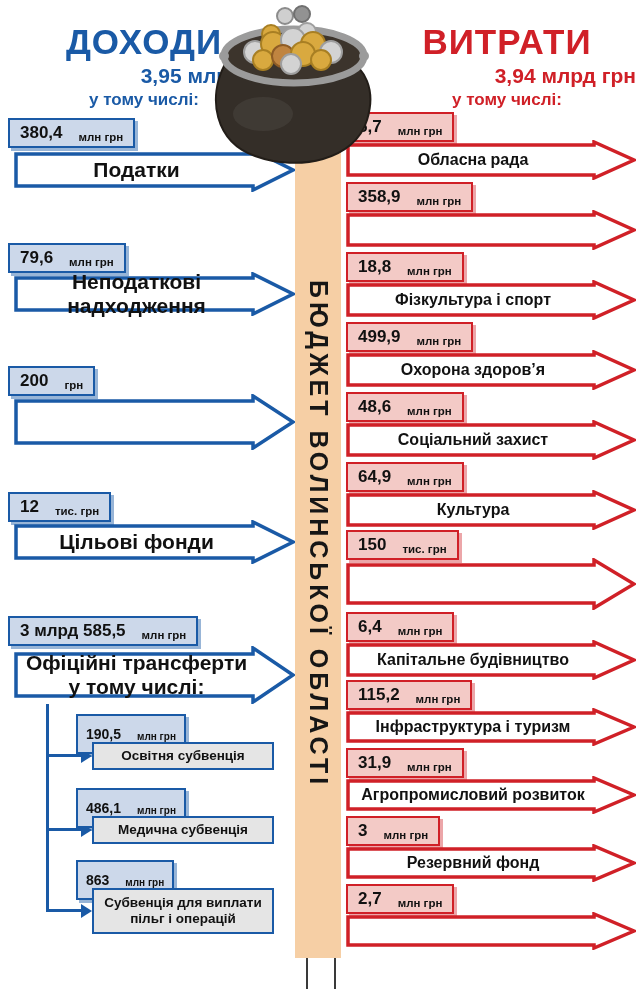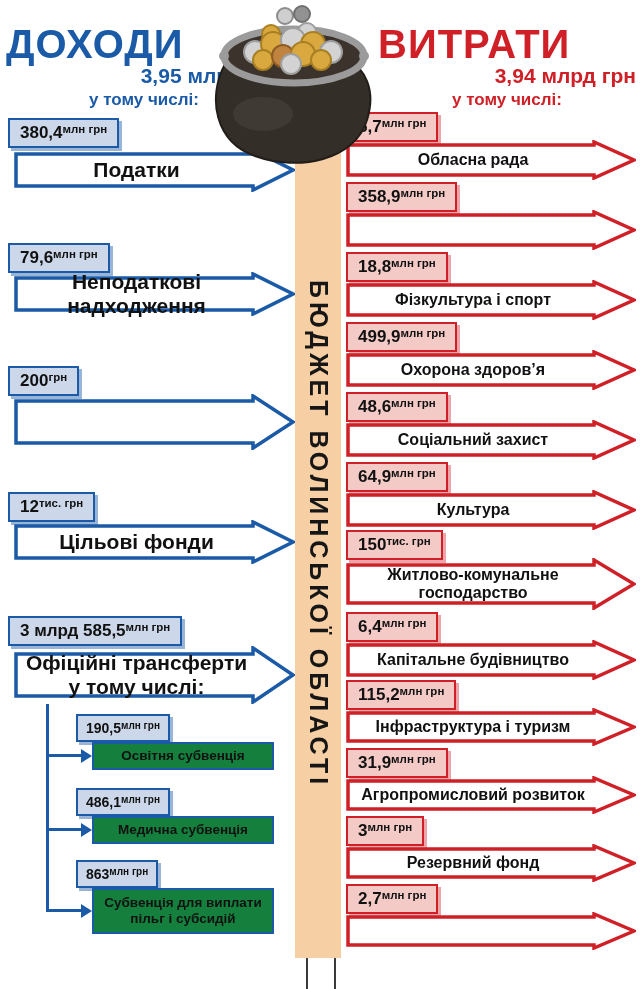--- a/index.html
+++ b/index.html
@@ -7,39 +7,39 @@
   #canvas{position:relative;width:640px;height:989px;background:#fff;overflow:hidden}
 
   
   .band{position:absolute;left:295px;top:110px;width:46px;height:848px;
         background:var(--band,#f6cfa5);z-index:1;display:flex;align-items:center;justify-content:center}
   .band-text{writing-mode:vertical-rl;font-size:25px;letter-spacing:4px;color:#161616;white-space:nowrap}
   .legs{position:absolute;left:306px;top:958px;width:26px;height:31px;background:#fff;
         border-left:2px solid #3a3a3a;border-right:2px solid #3a3a3a;z-index:0}
 
   
-  .head{position:absolute;text-align:left;font-size:40px;letter-spacing:1px;z-index:2}
+  .head{position:absolute;text-align:center;font-size:35px;letter-spacing:1px;z-index:2}
   .total{position:absolute;text-align:right;font-size:21px;z-index:2}
   .subh{position:absolute;text-align:center;font-size:17px;z-index:2}
   .c-blue{color:var(--blue,#1a5aa6)} .c-red{color:var(--red,#d02027)}
   .p-ih{left:6px;top:22px;width:276px}
   .p-it{left:6px;top:64px;width:276px}
   .p-is{left:6px;top:90px;width:276px}
   .p-eh{left:378px;top:22px;width:258px}
   .p-et{left:378px;top:64px;width:258px}
   .p-es{left:378px;top:90px;width:258px}
 
   
-  .vbox{position:absolute;display:inline-flex;align-items:flex-start;gap:0;
+  .vbox{position:absolute;display:inline-flex;align-items:flex-end;gap:16px;
         padding:3px 10px;border:2px solid var(--blue,#1a5aa6);background:#ccd8ea;
         box-shadow:3px 3px 0 rgba(26,90,166,.45);white-space:nowrap;z-index:2}
   .vbox.red{border-color:var(--red,#d02027);background:#f3cac6;box-shadow:3px 3px 0 rgba(208,32,39,.4)}
   .v-num{font-size:17px}
   .v-unit{font-size:11.5px}
-  .vbox.sub{padding:4px 8px}
+  .vbox.sub{padding:10px 8px}
   .vbox.sub .v-num{font-size:14px}
   .vbox.sub .v-unit{font-size:10px}
 
   
   .barrow{position:absolute;z-index:2}
   .arrow-bg{position:absolute;left:0;top:0}
   .alabel{position:absolute;left:8px;right:44px;top:0;bottom:0;display:flex;flex-direction:column;
           align-items:center;justify-content:center;text-align:center;font-size:21px;line-height:1.12}
   .alabel span{display:block}
 
@@ -53,21 +53,21 @@
   .la5{left:14px;top:646px;width:281px;height:58px}
 
   
   .vline{position:absolute;left:46px;top:704px;width:3px;height:207px;background:var(--blue,#1a5aa6);z-index:2}
   .hline{position:absolute;height:3px;background:var(--blue,#1a5aa6);z-index:2}
   .h1{left:46px;top:754px;width:36px}.h2{left:46px;top:828px;width:36px}.h3{left:46px;top:909px;width:36px}
   .tri{position:absolute;width:0;height:0;border-top:7px solid transparent;border-bottom:7px solid transparent;
        border-left:11px solid var(--blue,#1a5aa6);z-index:2}
   .t1{left:81px;top:749px}.t2{left:81px;top:823px}.t3{left:81px;top:904px}
   .tv1{left:76px;top:714px}.tv2{left:76px;top:788px}.tv3{left:76px;top:860px}
-  .sub-label{position:absolute;border:2px solid var(--blue,#1a5aa6);background:#15803d;display:flex;
+  .sub-label{position:absolute;border:2px solid var(--blue,#1a5aa6);background:#e5e5e5;display:flex;
              flex-direction:column;align-items:center;justify-content:center;text-align:center;
              font-size:13.5px;line-height:1.15;padding:2px 6px;box-sizing:border-box;z-index:2}
   .tl1{left:92px;top:742px;width:182px;height:28px}
   .tl2{left:92px;top:816px;width:182px;height:28px}
   .tl3{left:92px;top:888px;width:182px;height:46px}
 
   
   .rv1{left:346px;top:112px}.rv2{left:346px;top:182px}.rv3{left:346px;top:252px}
   .rv4{left:346px;top:322px}.rv5{left:346px;top:392px}.rv6{left:346px;top:462px}
   .rv7{left:346px;top:530px}.rv8{left:346px;top:612px}.rv9{left:346px;top:680px}
@@ -215,21 +215,21 @@
   <div class="sub-label tl2">
     <span>Медична субвенція</span>
   </div>
 
   <div class="vbox sub tv3">
     <span class="v-num">863</span>
     <span class="v-unit">млн грн</span>
   </div>
   <div class="sub-label tl3">
     <span>Субвенція для виплати</span>
-    <span>пільг і субсидій</span>
+    <span>пільг і операцій</span>
   </div>
 
   <div class="vbox red rv1">
     <span class="v-num">5,7</span>
     <span class="v-unit">млн грн</span>
   </div>
   <div class="barrow red ra1">
       <svg width="290" height="40" class="arrow-bg">
         <path d="M2,5 H248 V2 L288,20 L248,38 V35 H2 Z" fill="#fff" stroke="#d02027" stroke-width="3.5" stroke-linejoin="miter"></path>
       </svg>
@@ -301,24 +301,20 @@
   </div>
 
   <div class="vbox red rv7">
     <span class="v-num">150</span>
     <span class="v-unit">тис. грн</span>
   </div>
   <div class="barrow red ra7">
       <svg width="290" height="52" class="arrow-bg">
         <path d="M2,7 H248 V2 L288,26 L248,50 V45 H2 Z" fill="#fff" stroke="#d02027" stroke-width="3.5" stroke-linejoin="miter"></path>
       </svg>
-    <div class="alabel">
-      <span>Житлово-комунальне</span>
-      <span>господарство</span>
-    </div>
   </div>
 
   <div class="vbox red rv8">
     <span class="v-num">6,4</span>
     <span class="v-unit">млн грн</span>
   </div>
   <div class="barrow red ra8">
       <svg width="290" height="40" class="arrow-bg">
         <path d="M2,5 H248 V2 L288,20 L248,38 V35 H2 Z" fill="#fff" stroke="#d02027" stroke-width="3.5" stroke-linejoin="miter"></path>
       </svg>

